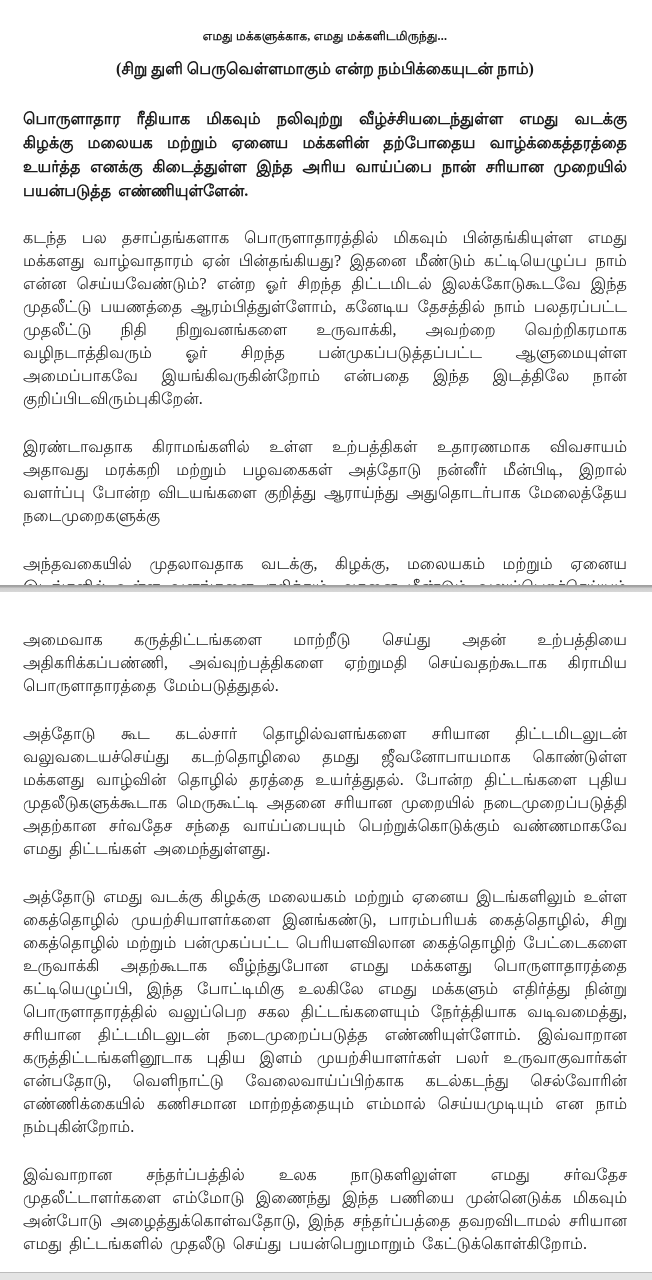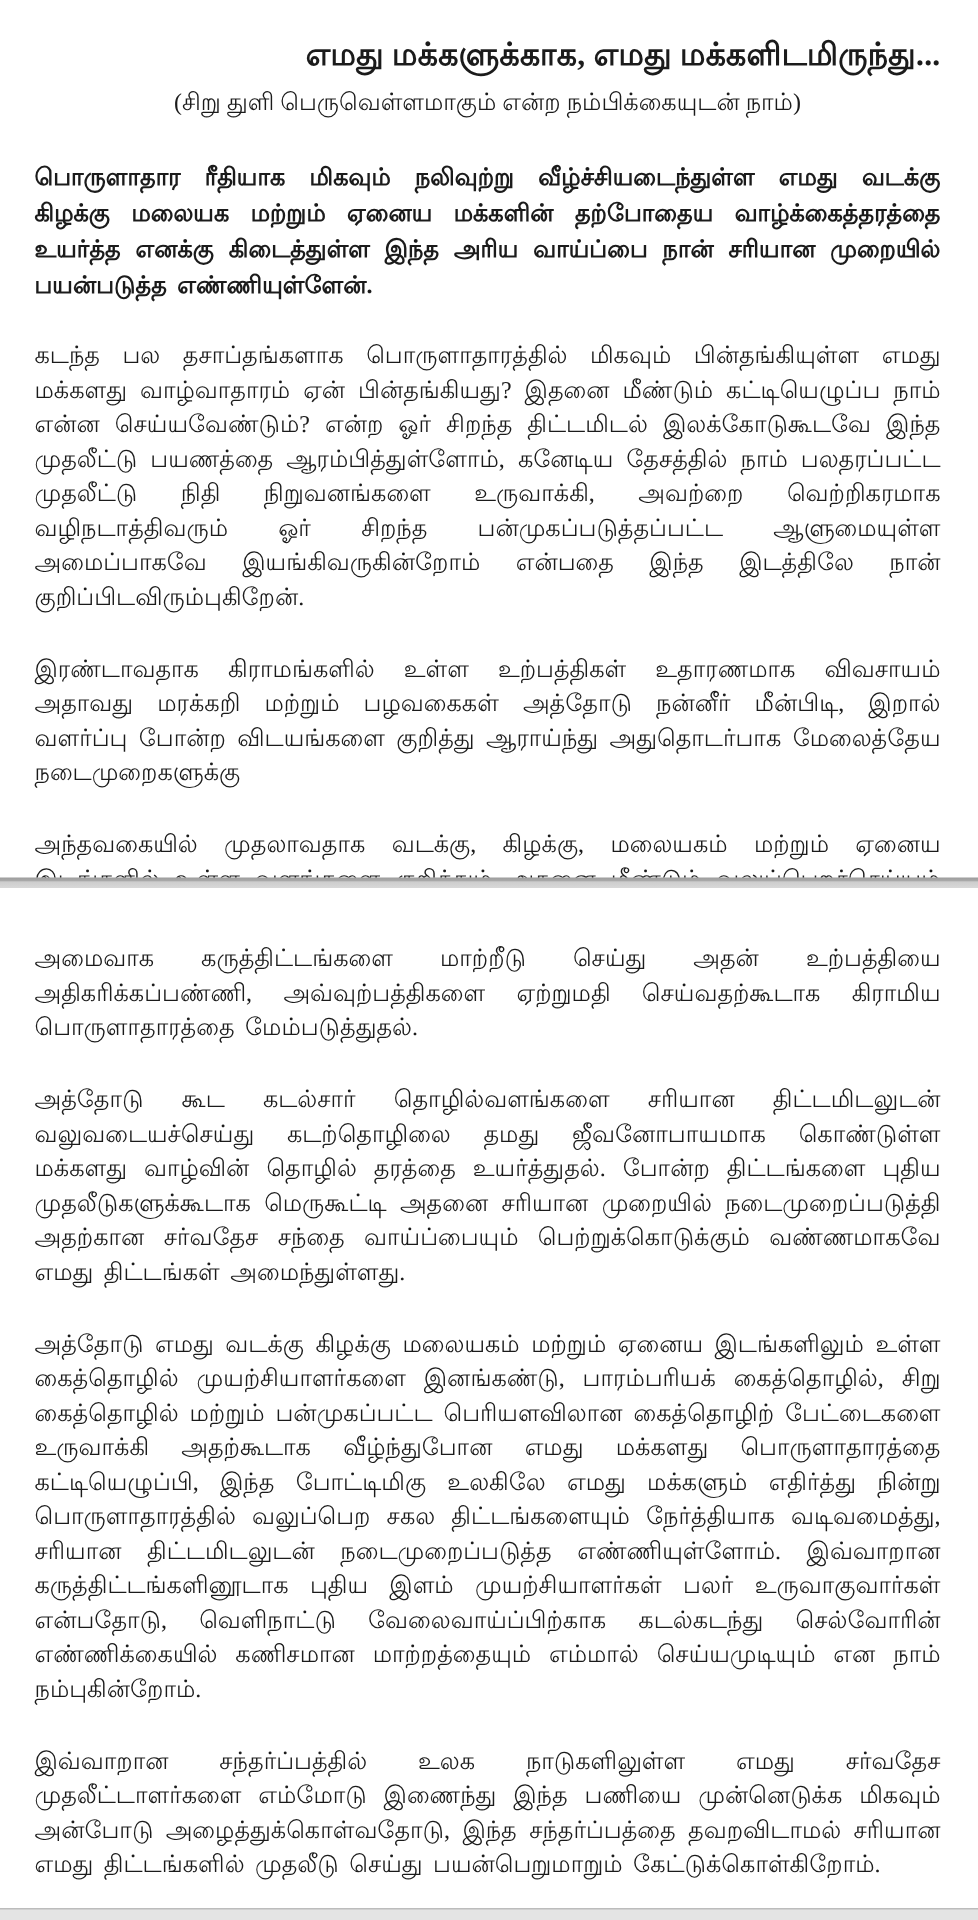--- a/index.html
+++ b/index.html
@@ -24,32 +24,32 @@
   .page-one {
     height: 585px;
     padding-top: 25px;
   }
   .page-two {
     height: 680px;
     padding-top: 36px;
   }
   .doc-title {
     margin: 0 0 9px 0;
-    font-size: 21px;
+    font-size: 12px;
     line-height: 23px;
     font-weight: bold;
-    text-align: right;
+    text-align: center;
     letter-spacing: 0.2px;
     font-family: Liberation Serif, serif;
   }
   .doc-subtitle {
     margin: 0 0 27px 0;
     font-size: 16px;
     line-height: 23px;
-    font-weight: normal;
+    font-weight: bold;
     text-align: center;
   }
   .para {
     margin: 0 0 25px 0;
     font-size: 16px;
     line-height: 23px;
     text-align: justify;
     word-spacing: 3px;
   }
   .para.bold {

